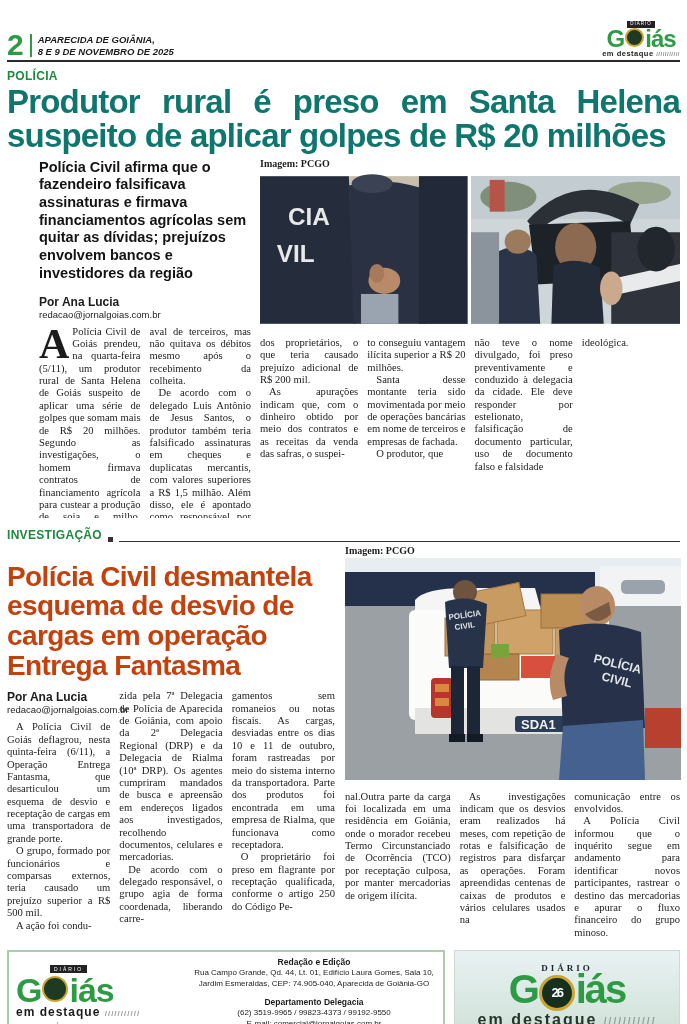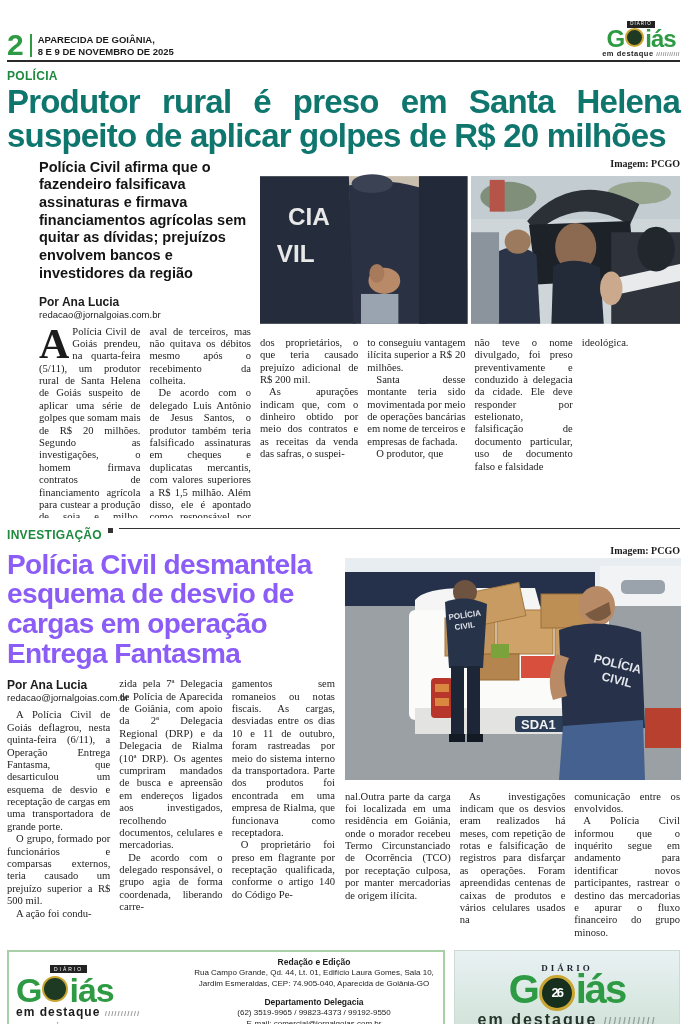--- a/index.html
+++ b/index.html
@@ -1,37 +1,37 @@
 <!DOCTYPE html>
 <html><head>
 <meta charset="utf-8">
 <style>
   html,body{margin:0;padding:0;background:#fff;}
   .page{position:relative;width:687px;height:1024px;background:#fff;overflow:hidden;
         font-family:"Liberation Sans",sans-serif;color:#1c1c1c;box-sizing:border-box;padding:0 7px;}
   
   .hdr{display:flex;align-items:flex-end;padding-top:12px;border-bottom:2.5px solid #2a2a2a;padding-bottom:3px;}
   .pagenum{color:#2e9b44;font-size:30px;font-weight:bold;line-height:.85;padding-right:6px;}
-  .datebox{border-left:2px solid #2e9b44;padding-left:6px;font-size:9.5px;font-weight:bold;line-height:1.2;text-transform:uppercase;}
+  .datebox{border-left:2px solid #2e9b44;padding-left:6px;font-size:9.5px;font-weight:bold;line-height:1.2;text-transform:uppercase;font-style:italic;}
   .hdr-spacer{flex:1;}
   .minibrand{text-align:center;line-height:1;}
   .minibrand .dlabel{display:inline-block;background:#222;color:#fff;font-size:4.5px;letter-spacing:1px;padding:1px 3px;margin-bottom:-2px;}
   .brandname{font-weight:bold;color:#2e9b44;font-size:24px;letter-spacing:-1px;line-height:.9;}
   .badge-o{display:inline-block;width:15px;height:15px;border-radius:50%;background:#1e3a23;border:2px solid #caa531;vertical-align:baseline;margin:0 1px;}
   .minitag{font-size:7.5px;font-weight:bold;color:#222;letter-spacing:.5px;}
   .minitag .hatch{color:#8a8a8a;font-size:6px;}
   
   .seclabel{color:#1d8a3e;font-weight:bold;font-size:12px;letter-spacing:.3px;margin-top:7px;}
-  .secrow{display:flex;align-items:flex-start;gap:6px;margin-top:10px;}
+  .secrow{display:flex;align-items:flex-end;gap:6px;margin-top:10px;}
   .secrow .dot{width:5px;height:5px;background:#333;}
   .secrow .rule{flex:1;border-top:1.5px solid #333;}
   .headline1{font-weight:bold;font-size:33px;line-height:1.04;letter-spacing:-.8px;color:#0f766e;
              text-align:justify;margin-top:2px;}
-  .headline2{font-weight:bold;font-size:28px;line-height:1.06;letter-spacing:-.6px;color:#8b5cf6;margin-top:4px;}
-  .imgcredit{font-family:"Liberation Serif",serif;font-weight:bold;font-size:10px;text-align:right;line-height:1;}
+  .headline2{font-weight:bold;font-size:28px;line-height:1.06;letter-spacing:-.6px;color:#c2410c;margin-top:16px;}
+  .imgcredit{font-family:"Liberation Serif",serif;font-weight:bold;font-size:10px;line-height:1;}
   
   .s1{display:flex;gap:9px;margin-top:5px;}
   .s1left{width:212px;flex:none;margin-left:32px;}
   .deck{font-weight:bold;font-size:14.5px;line-height:1.22;color:#141414;}
   .byline{font-weight:bold;font-size:12px;margin-top:12px;}
   .bymail{font-size:9.5px;margin-bottom:6px;}
   .cols{display:flex;gap:9px;}
   .col{flex:1;min-width:0;font-family:"Liberation Serif",serif;font-size:10.6px;line-height:1.17;
        text-align:justify;color:#1c1c1c;}
   .col p{margin:0;}
@@ -183,21 +183,21 @@
           <p class="ind">A Polícia Civil de Goiás deflagrou, nesta quinta-feira (6/11), a Operação Entrega Fantasma, que desarticulou um esquema de desvio e receptação de cargas em uma transportadora de grande porte.</p>
           <p class="ind">O grupo, formado por funcionários e comparsas externos, teria causado um prejuízo superior a R$ 500 mil.</p>
           <p class="ind">A ação foi condu-</p>
         </div>
         <div class="col">
           <p>zida pela 7ª Delegacia de Polícia de Aparecida de Goiânia, com apoio da 2ª Delegacia Regional (DRP) e da Delegacia de Rialma (10ª DRP). Os agentes cumpriram mandados de busca e apreensão em endereços ligados aos investigados, recolhendo documentos, celulares e mercadorias.</p>
           <p class="ind">De acordo com o delegado responsável, o grupo agia de forma coordenada, liberando carre-</p>
         </div>
         <div class="col">
           <p>gamentos sem romaneios ou notas fiscais. As cargas, desviadas entre os dias 10 e 11 de outubro, foram rastreadas por meio do sistema interno da transportadora. Parte dos produtos foi encontrada em uma empresa de Rialma, que funcionava como receptadora.</p>
-          <p class="ind">O proprietário foi preso em flagrante por receptação qualificada, conforme o artigo 140 do Código Pe-</p>
+          <p class="ind">O proprietário foi preso em flagrante por receptação qualificada, conforme o artigo 250 do Código Pe-</p>
         </div>
       </div>
     </div>
 
     <div class="s2right">
       <div class="imgcredit">Imagem: PCGO</div>
       
       <svg width="336" height="222" viewBox="0 0 336 222" style="margin-top:2px">
         <rect width="336" height="222" fill="#9aa0a3"></rect>
         <rect x="0" y="0" width="336" height="38" fill="#e8edf1"></rect>

